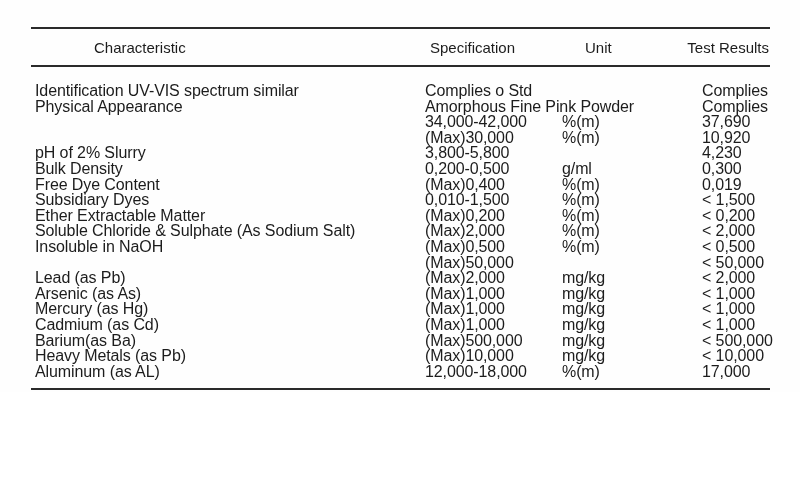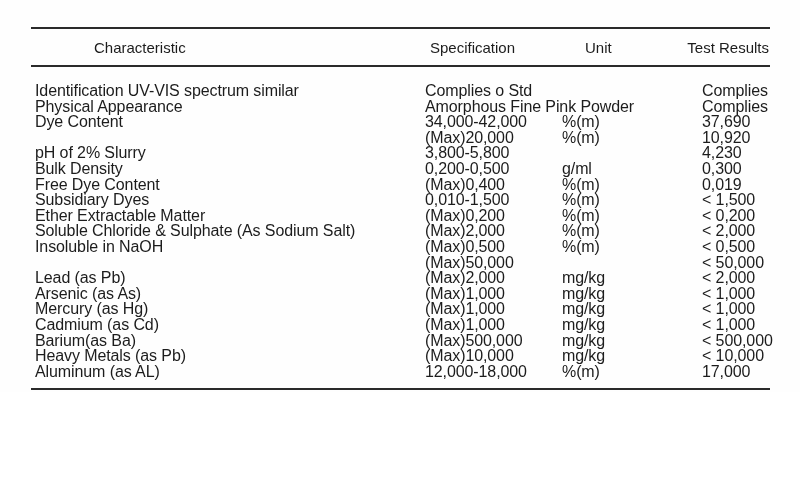--- a/index.html
+++ b/index.html
@@ -82,28 +82,27 @@
   </div>
 
   <div class="row">
     <span class="cell c-specification">Amorphous Fine Pink Powder</span>
     <span class="cell c-characteristic">Physical Appearance</span>
     <span class="cell c-unit"></span>
     <span class="cell c-results">Complies</span>
   </div>
 
   <div class="row">
-    <span class="cell c-characteristic">Dye Content</span>
     <span class="cell c-specification">34,000-42,000</span>
     <span class="cell c-unit">%(m)</span>
     <span class="cell c-results">37,690</span>
   </div>
 
   <div class="row">
-    <span class="cell c-specification">(Max)20,000</span>
+    <span class="cell c-specification">(Max)30,000</span>
     <span class="cell c-unit">%(m)</span>
     <span class="cell c-results">10,920</span>
   </div>
 
   <div class="row">
     <span class="cell c-characteristic">pH of 2% Slurry</span>
     <span class="cell c-specification">3,800-5,800</span>
     <span class="cell c-unit"></span>
     <span class="cell c-results">4,230</span>
   </div>

